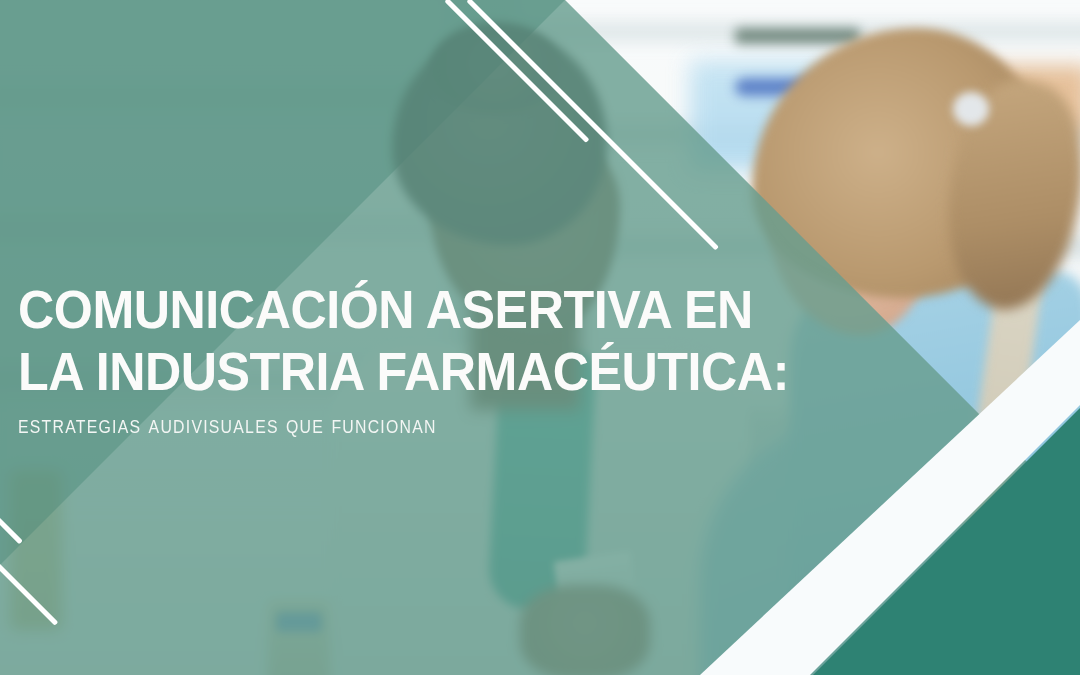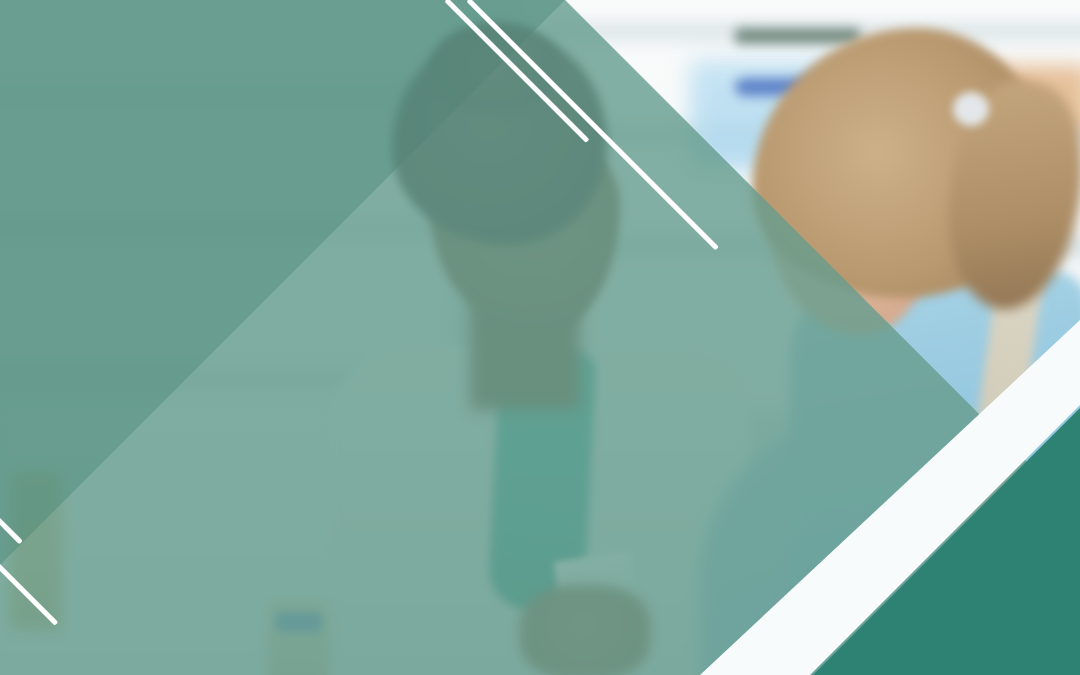--- a/index.html
+++ b/index.html
@@ -347,14 +347,19 @@
   <div class="tint3"></div>
 
   <div class="slash" style="left:448px; top:-2px; width:200px; height:5px;"></div>
   <div class="slash" style="left:470px; top:-2px; width:352px; height:5px;"></div>
   <div class="slash" style="left:-14px; top:504px; width:52px; height:5px;"></div>
   <div class="slash" style="left:-16px; top:548px; width:105px; height:5px;"></div>
 
   <div class="white-band"></div>
   <div class="corner-teal"></div>
 
+  <div class="headline">
+    <span class="title-line">COMUNICACIÓN ASERTIVA EN</span>
+    <span class="title-line">LA INDUSTRIA FARMACÉUTICA:</span>
+    <span class="subtitle">Estrategias audivisuales que funcionan</span>
+  </div>
 
 </div>
 
 </body></html>

